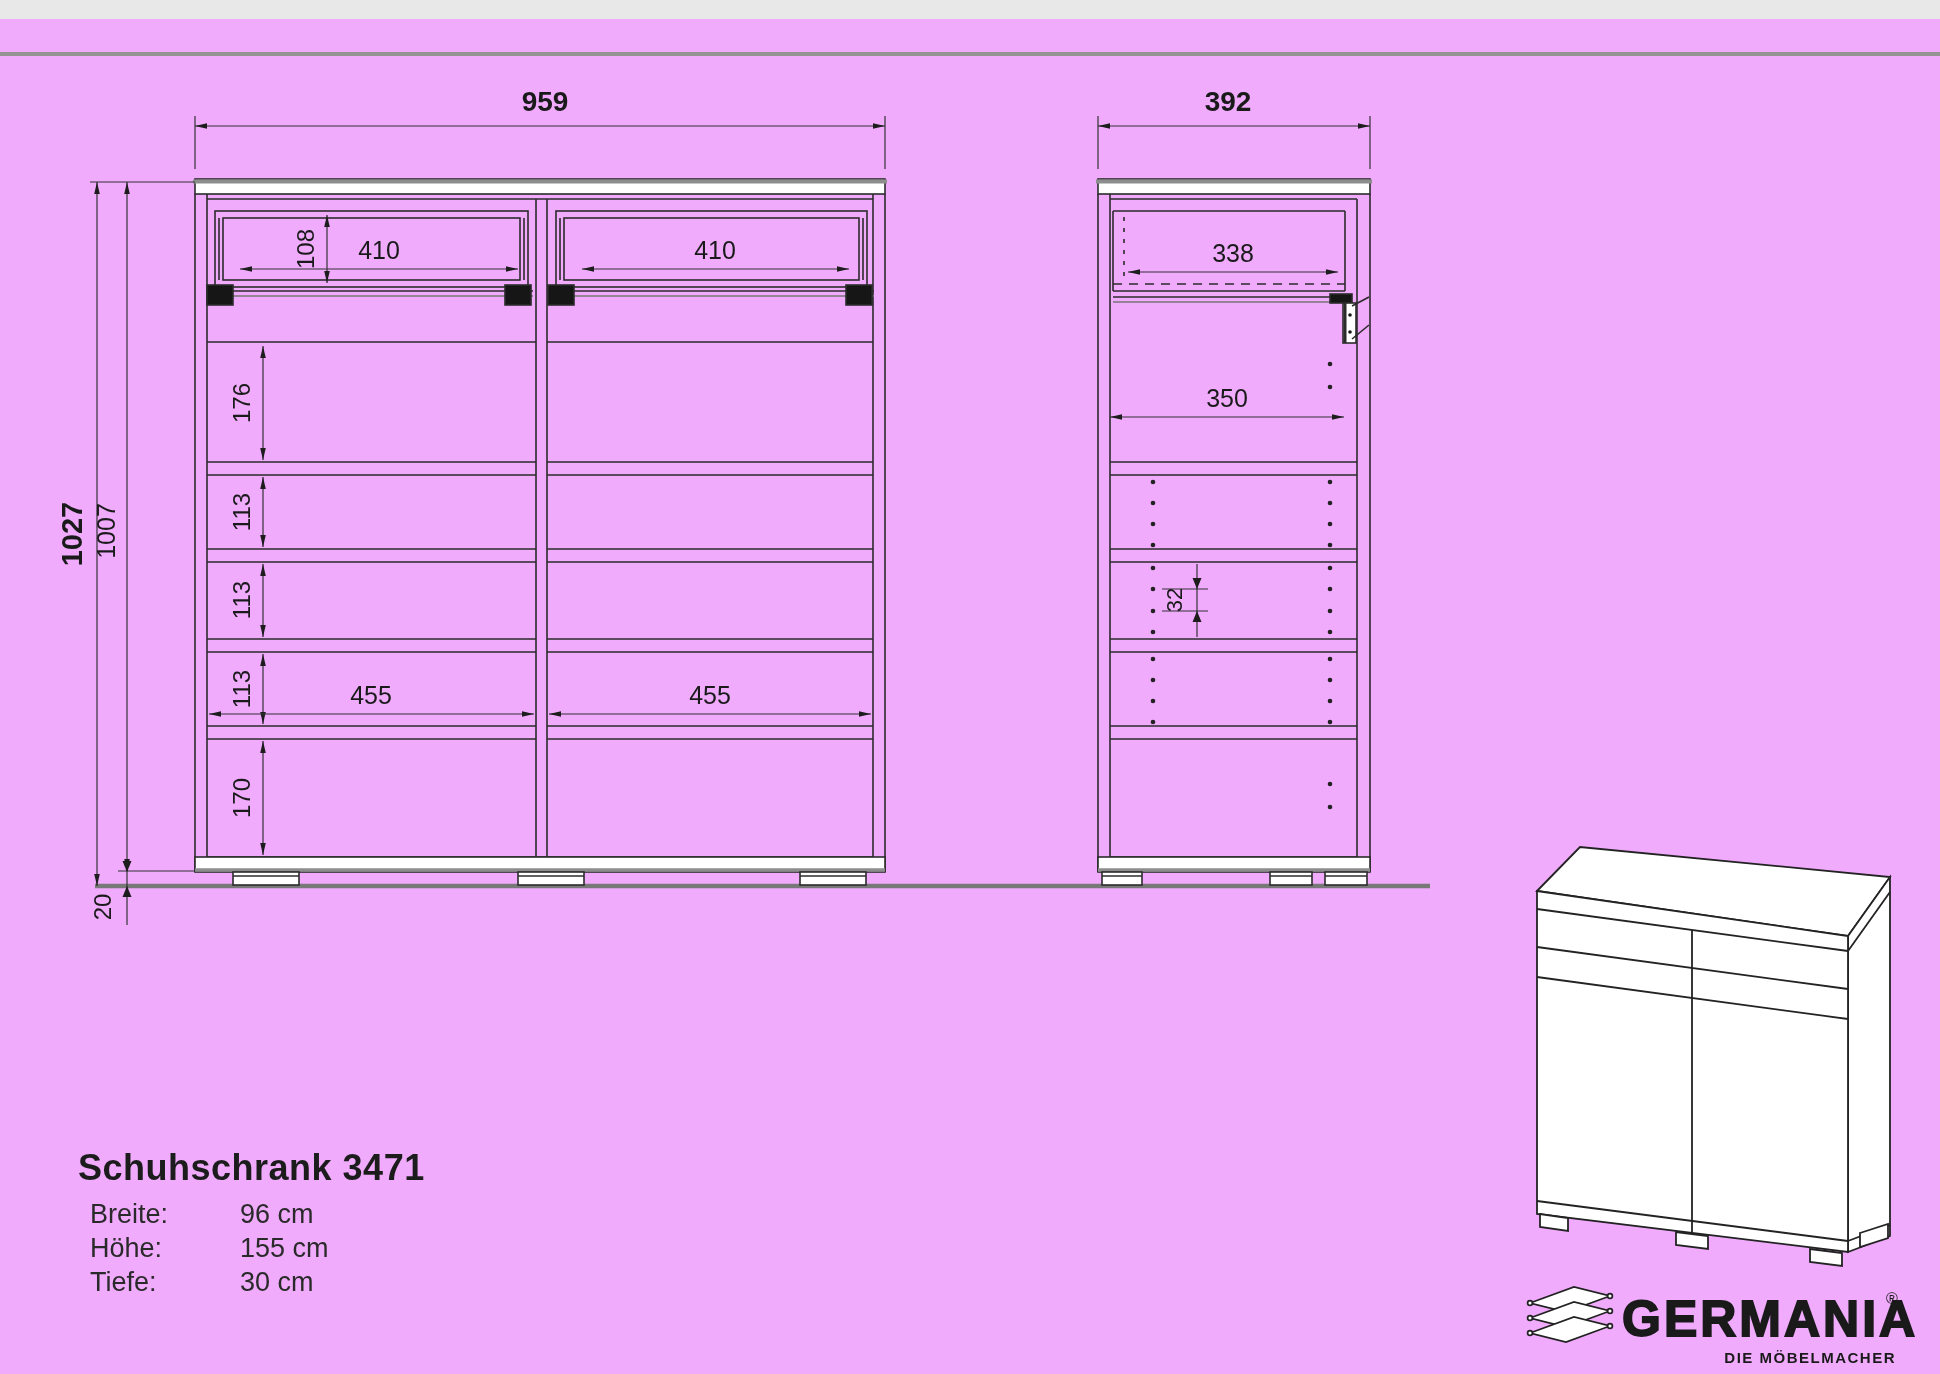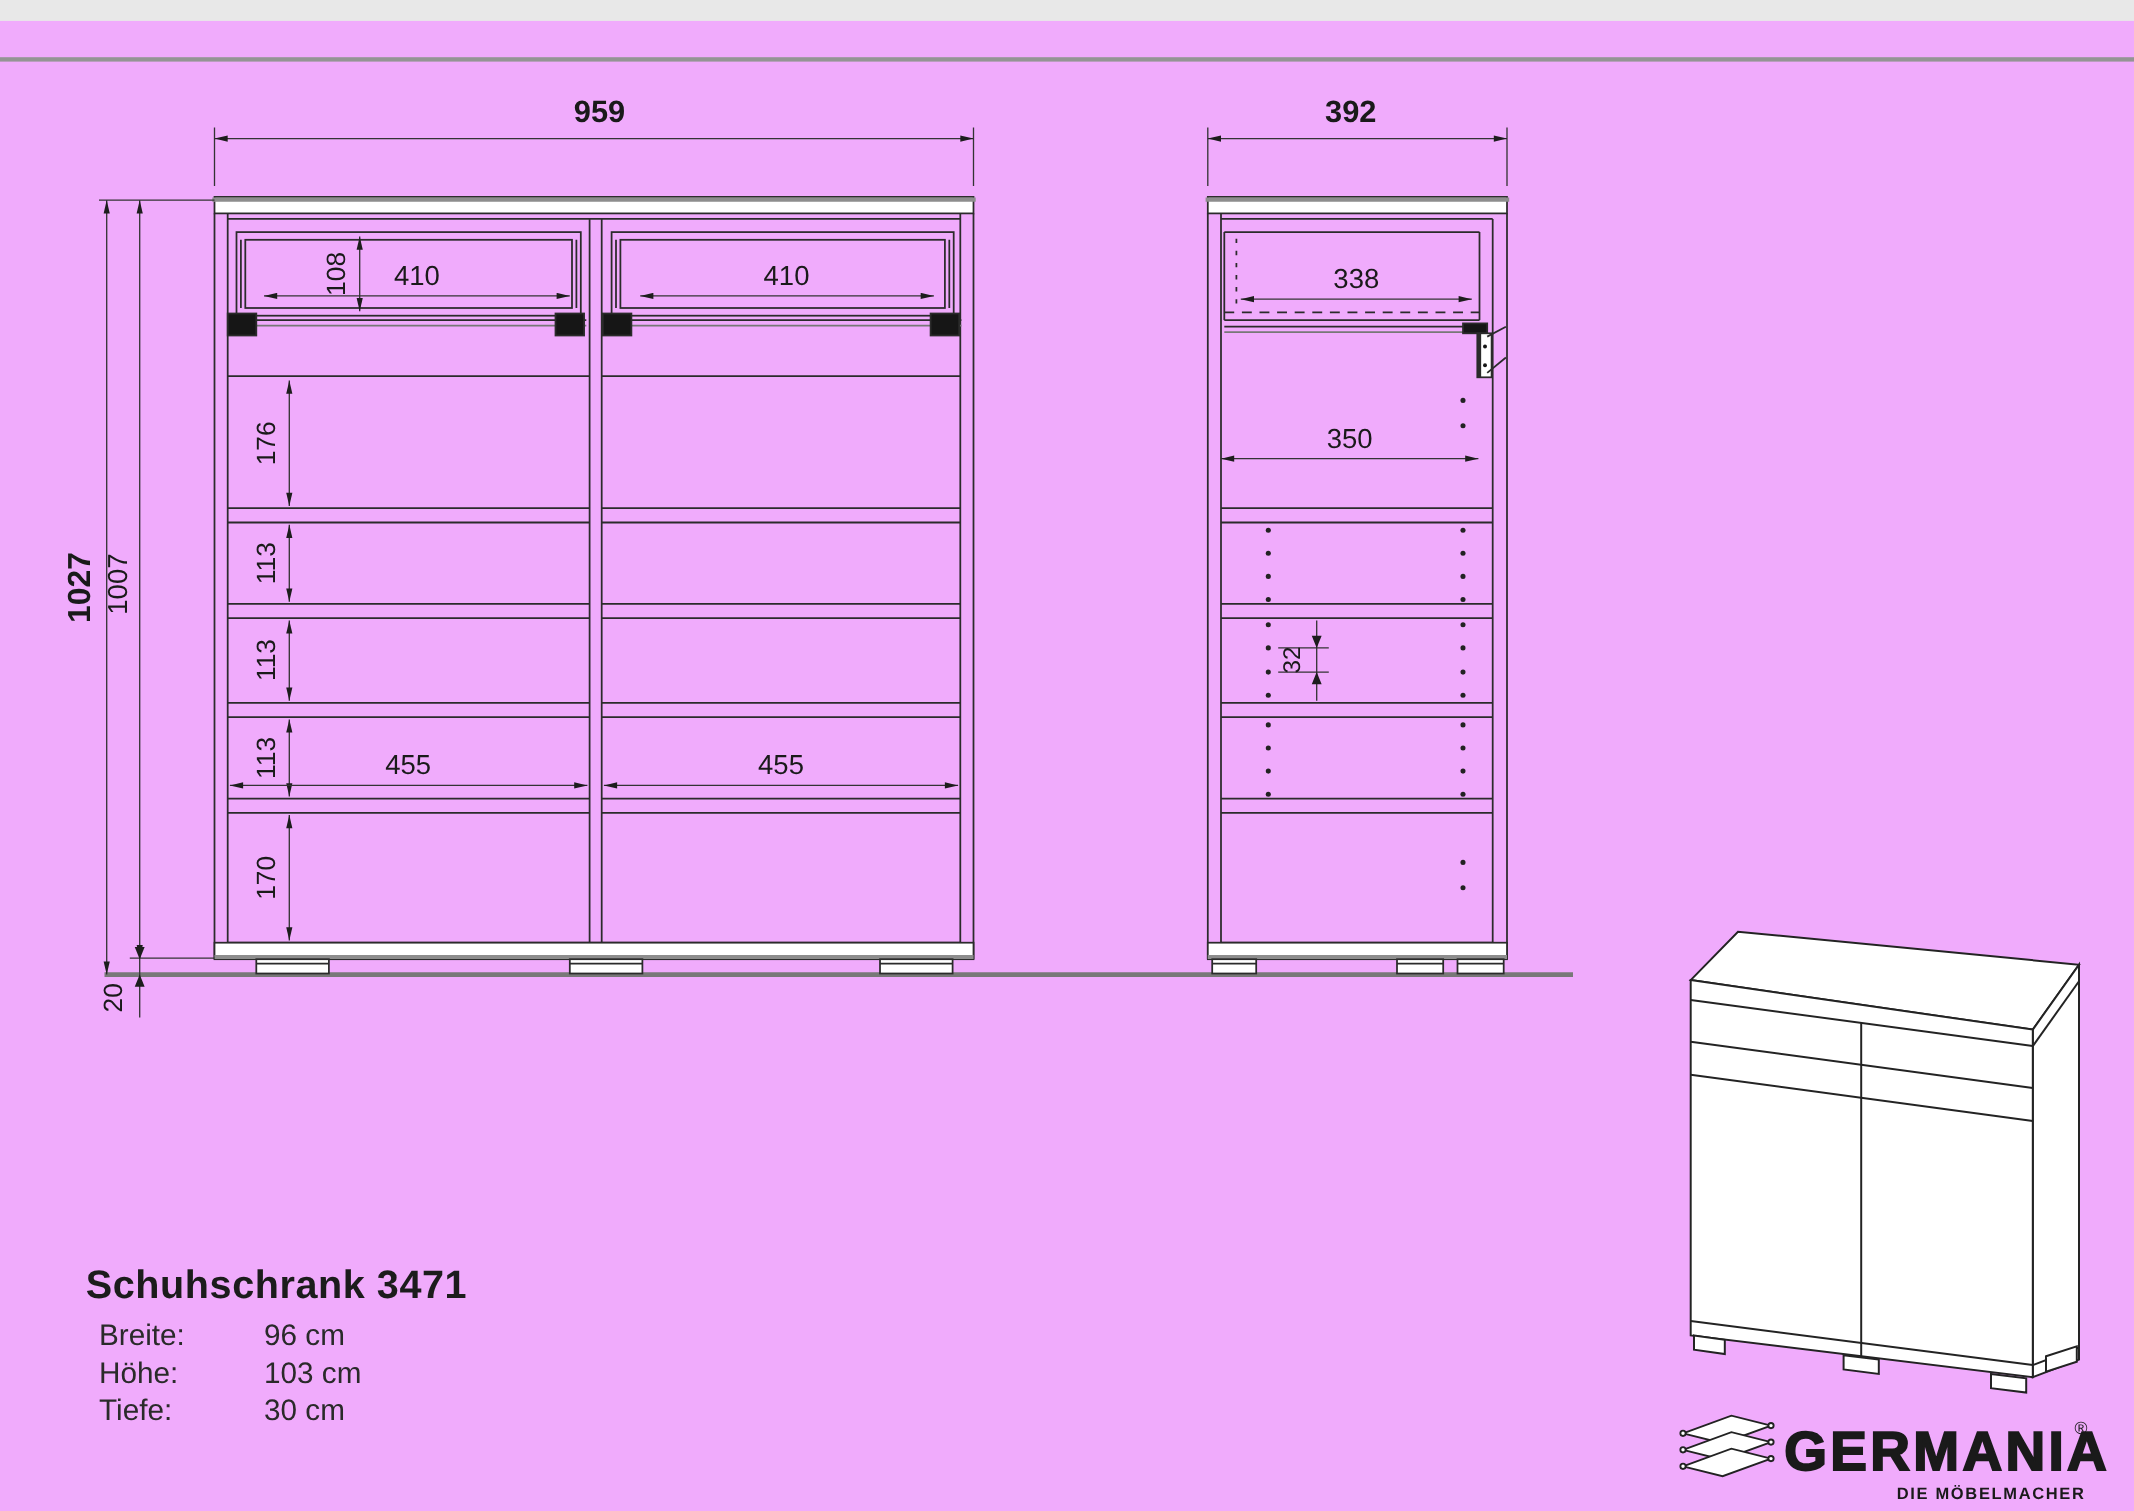--- a/index.html
+++ b/index.html
@@ -304,21 +304,21 @@
   </svg>
 
   <div class="title-block">
     <div class="tb-title">Schuhschrank 3471</div>
     <div class="tb-row">
       <span class="tb-label">Breite:</span>
       <span class="tb-value">96 cm</span>
     </div>
     <div class="tb-row">
       <span class="tb-label">Höhe:</span>
-      <span class="tb-value">103 cm</span>
+      <span class="tb-value">155 cm</span>
     </div>
     <div class="tb-row">
       <span class="tb-label">Tiefe:</span>
       <span class="tb-value">30 cm</span>
     </div>
   </div>
 
   <div class="bottom-bar"></div>
 </div>
 

